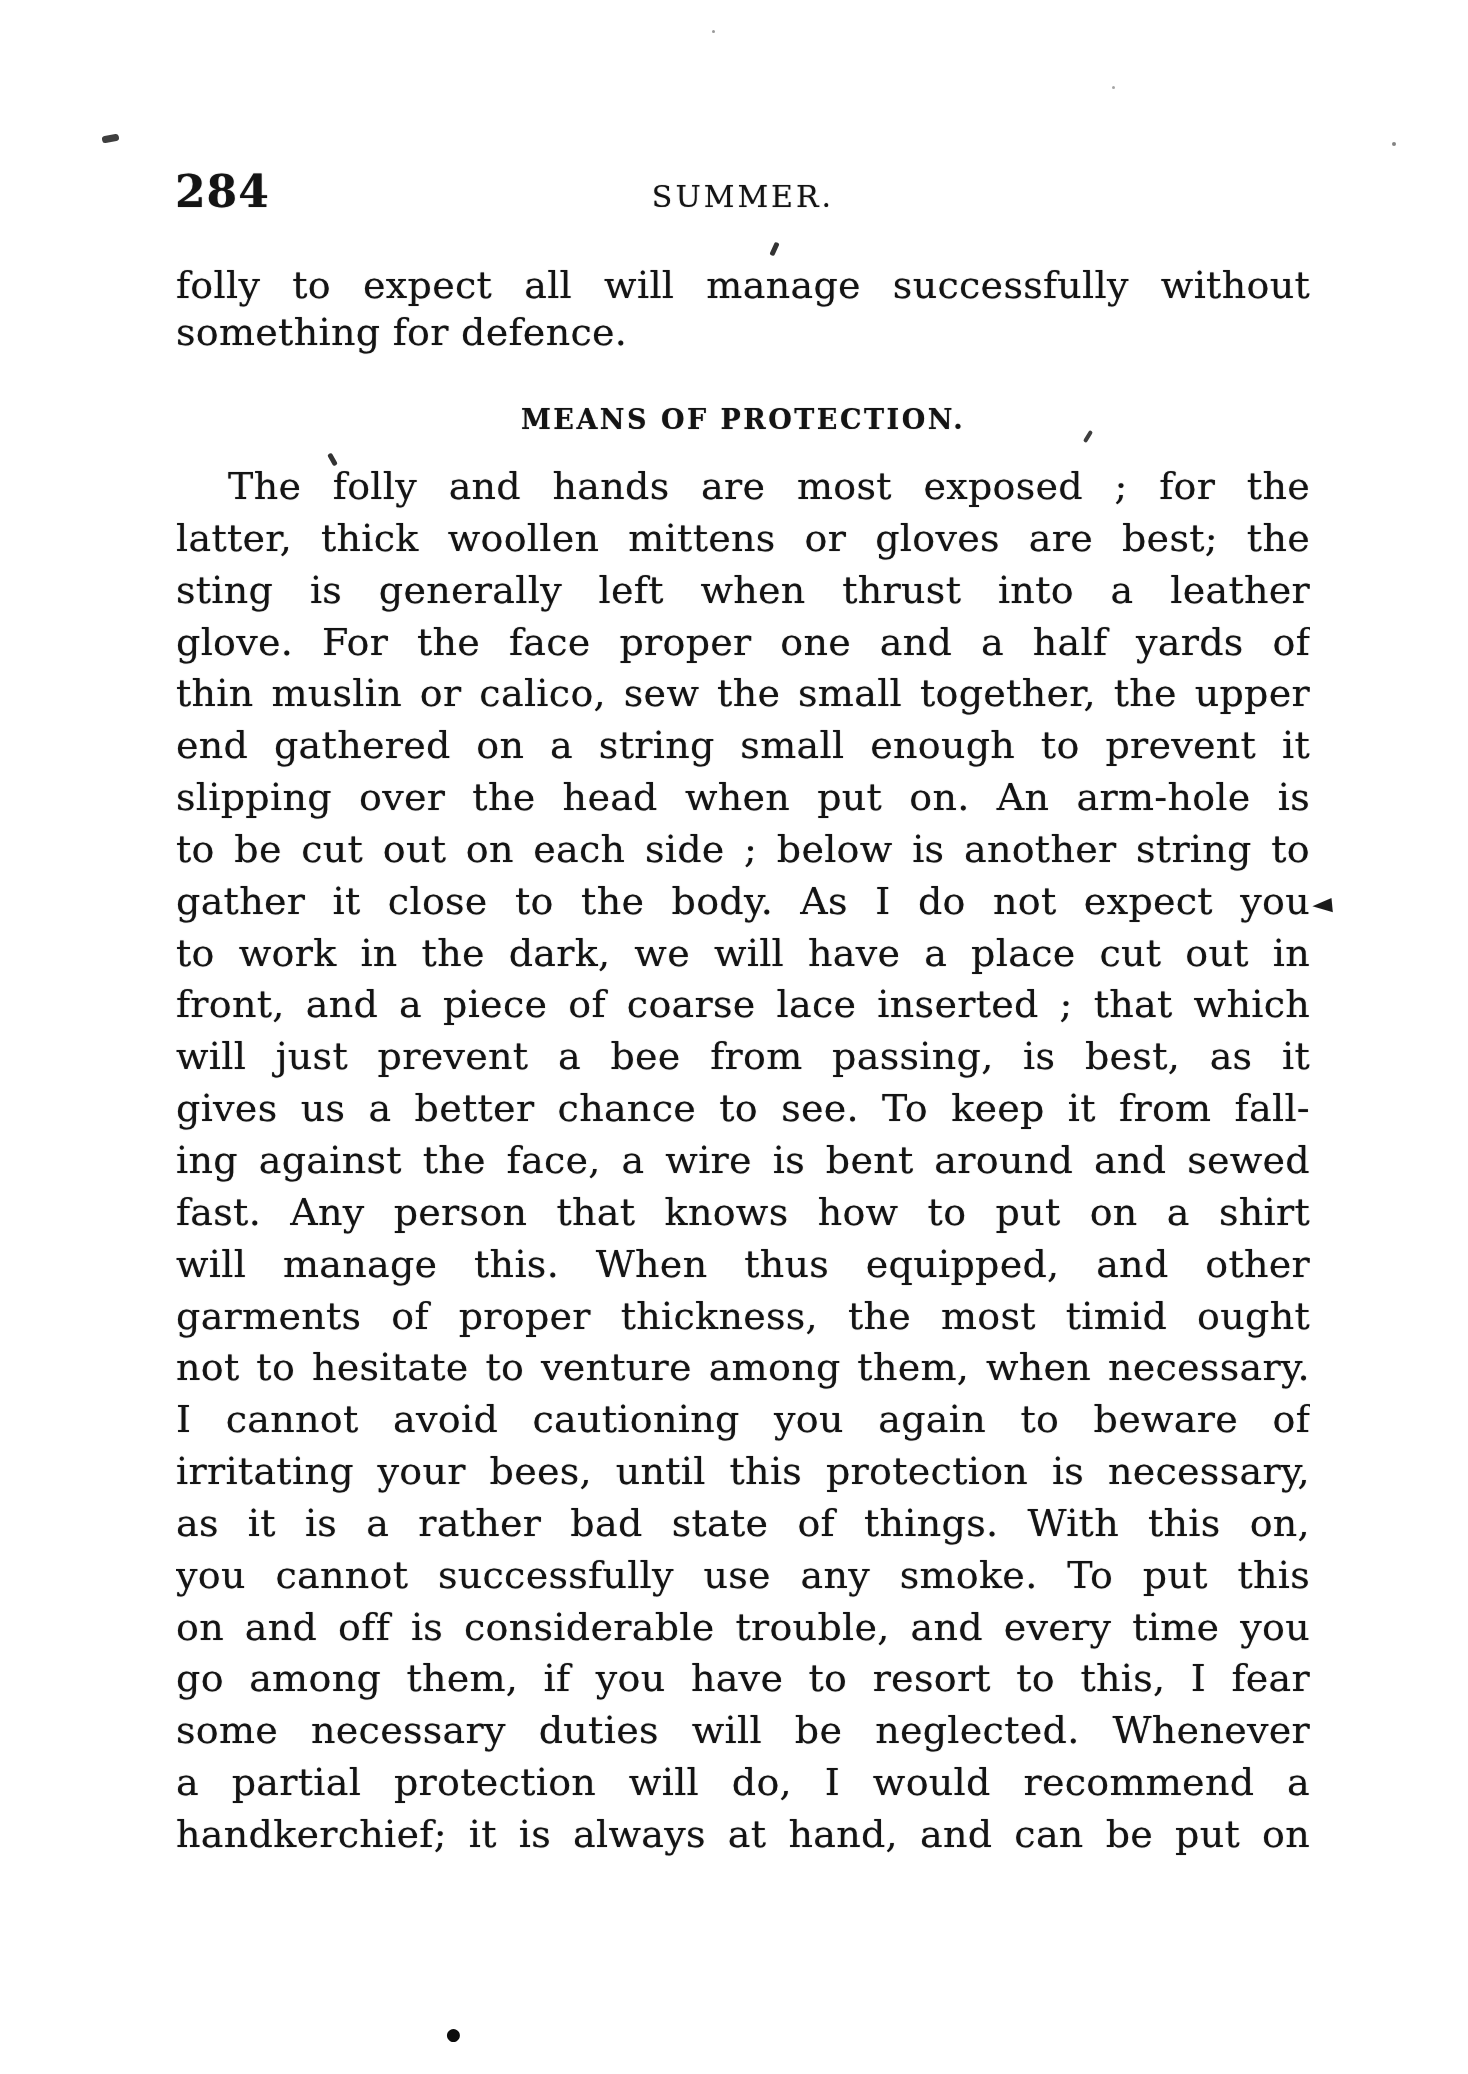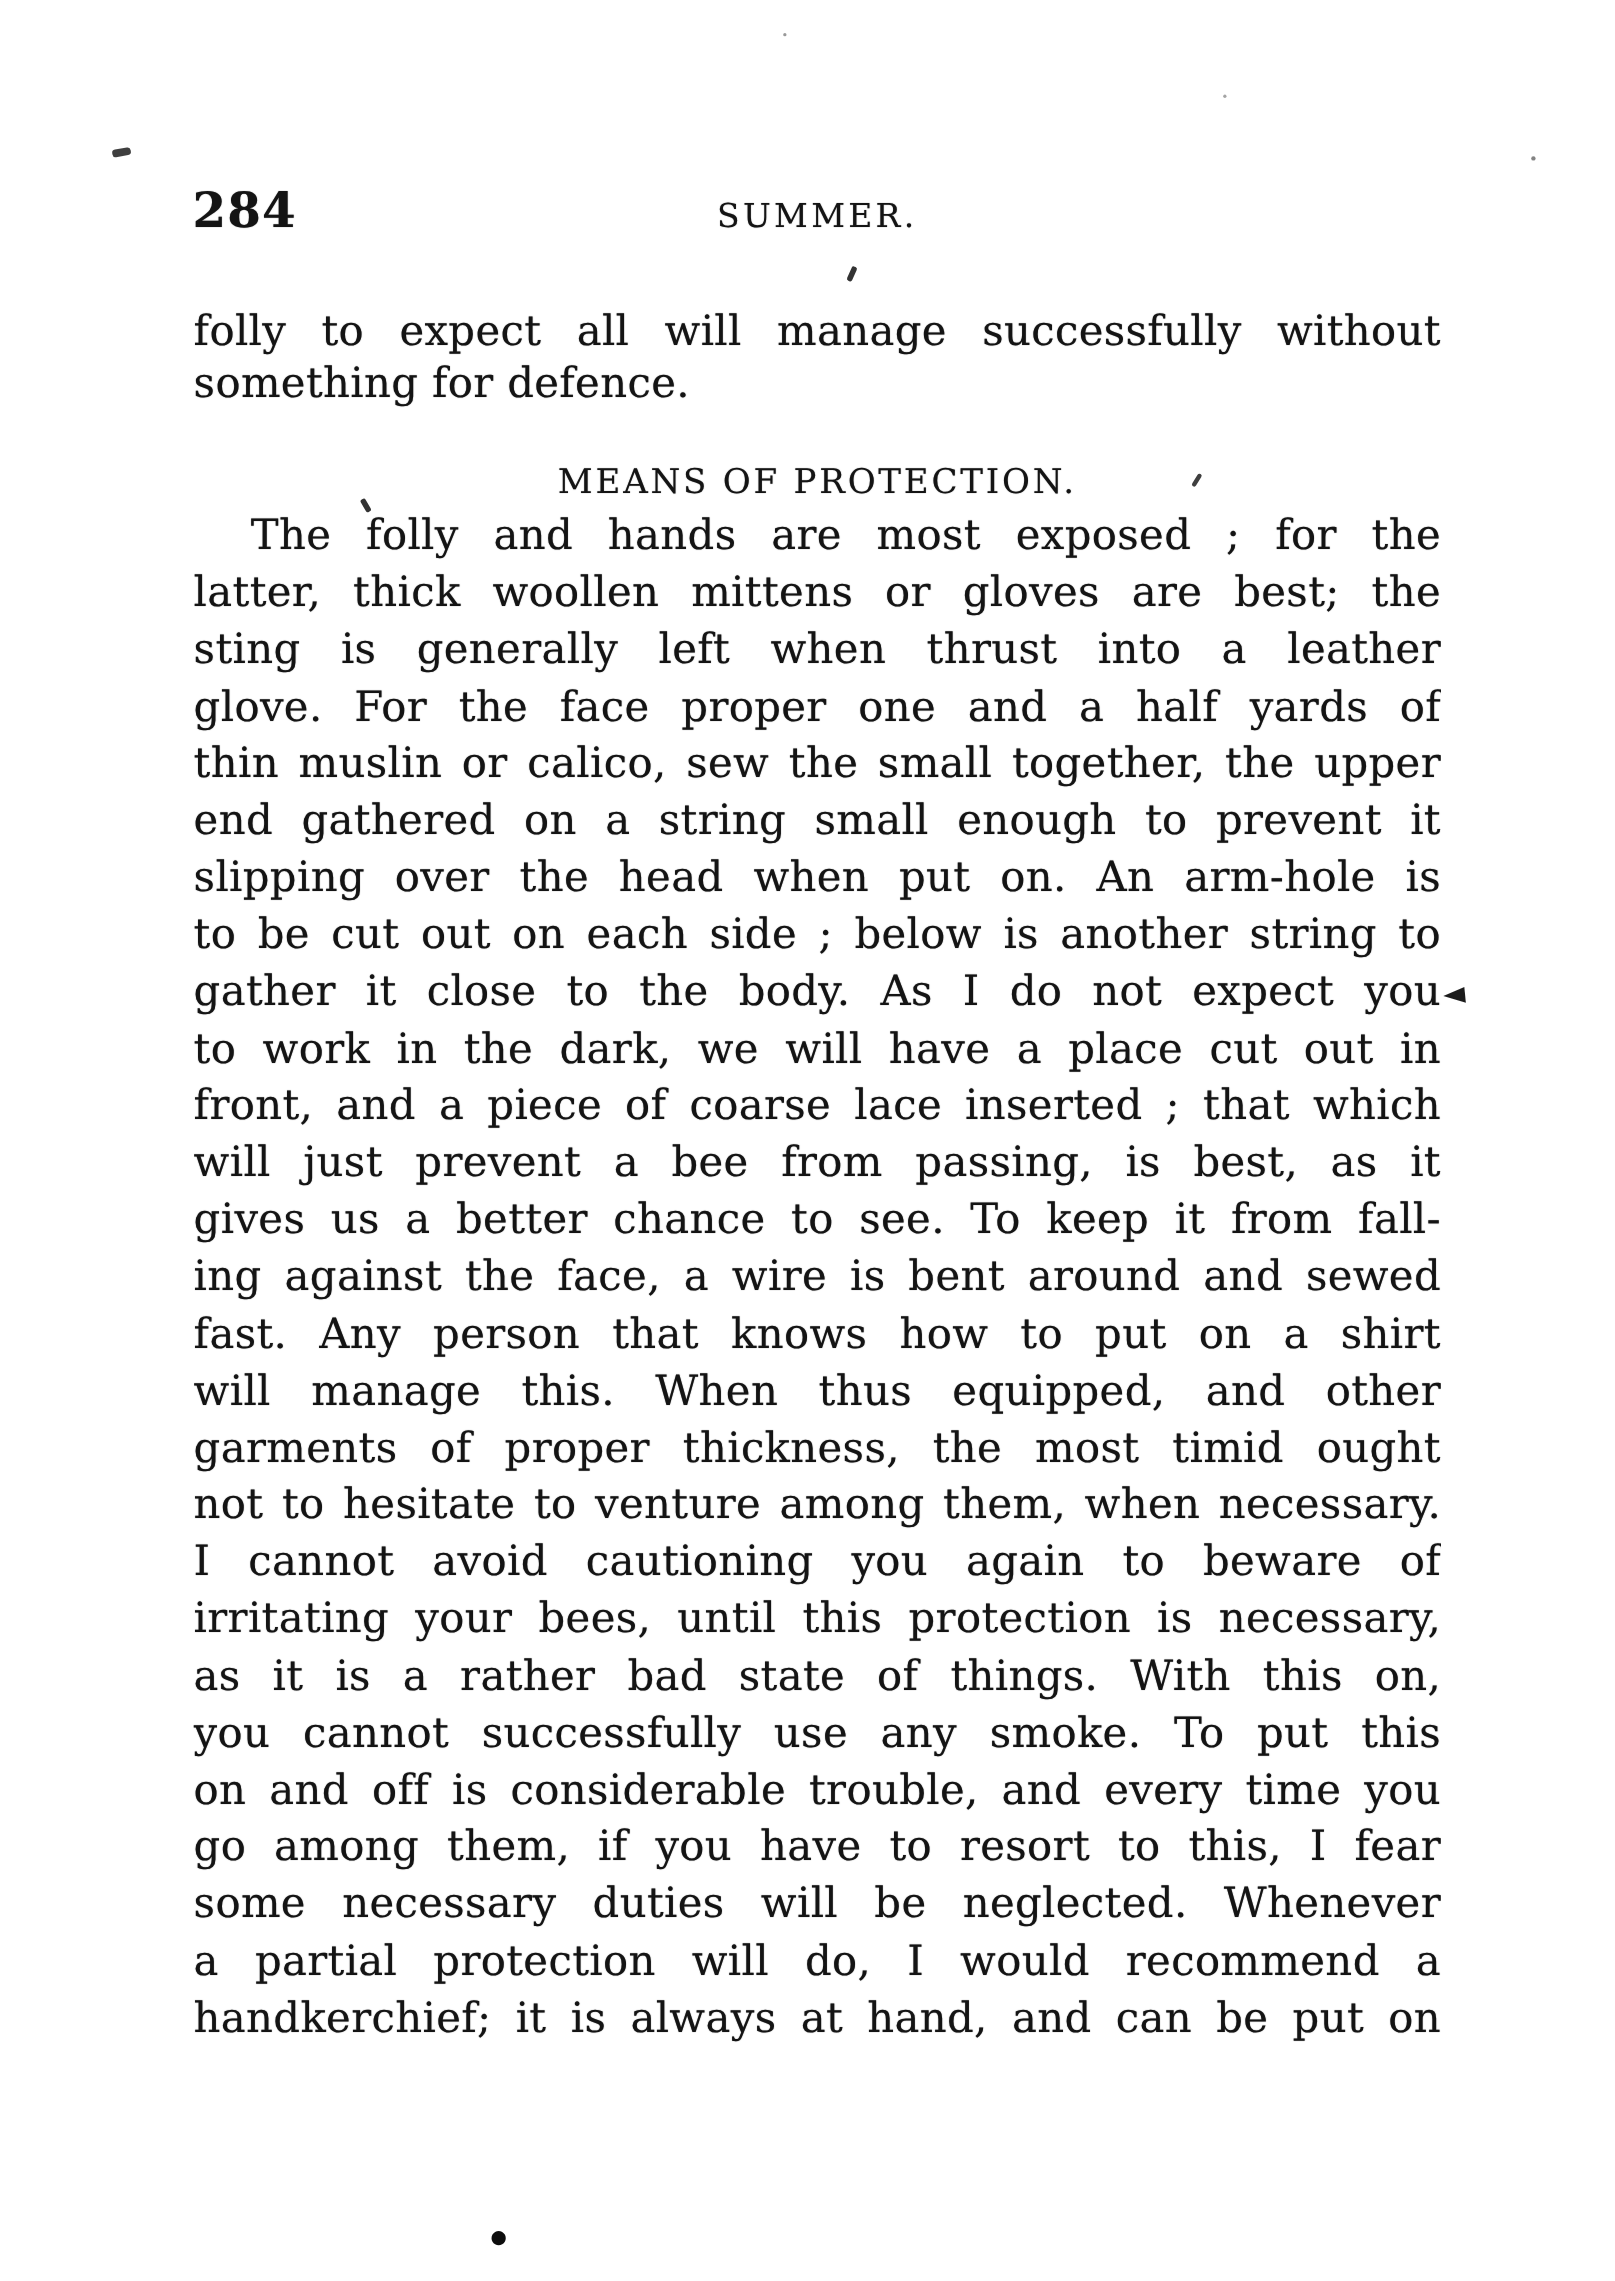--- a/index.html
+++ b/index.html
@@ -24,26 +24,25 @@
     position:absolute; left:176px; top:179px; width:1134px;
     text-align:center;
     font-size:30px; font-weight:400; letter-spacing:3px;
     text-shadow:0 0 1px rgba(0,0,0,.5);
   }
 
   
   .intro-col {
     position:absolute; left:176px; top:262px; width:1134px;
     font-size:38px;
-    margin-top:16px;
   }
   .section-heading {
-    position:absolute; left:176px; top:420px; width:1134px;
+    position:absolute; left:176px; top:404px; width:1134px;
     text-align:center;
-    font-size:31px; font-weight:400; letter-spacing:2.5px;
+    font-size:27px; font-weight:700; letter-spacing:2.5px;
     text-shadow:0 0 1px rgba(0,0,0,.5);
   }
   .body-col {
     position:absolute; left:176px; top:461px; width:1134px;
     font-size:38px;
   }
 
   .line {
     height:51.85px; line-height:51.85px;
     overflow:hidden;

